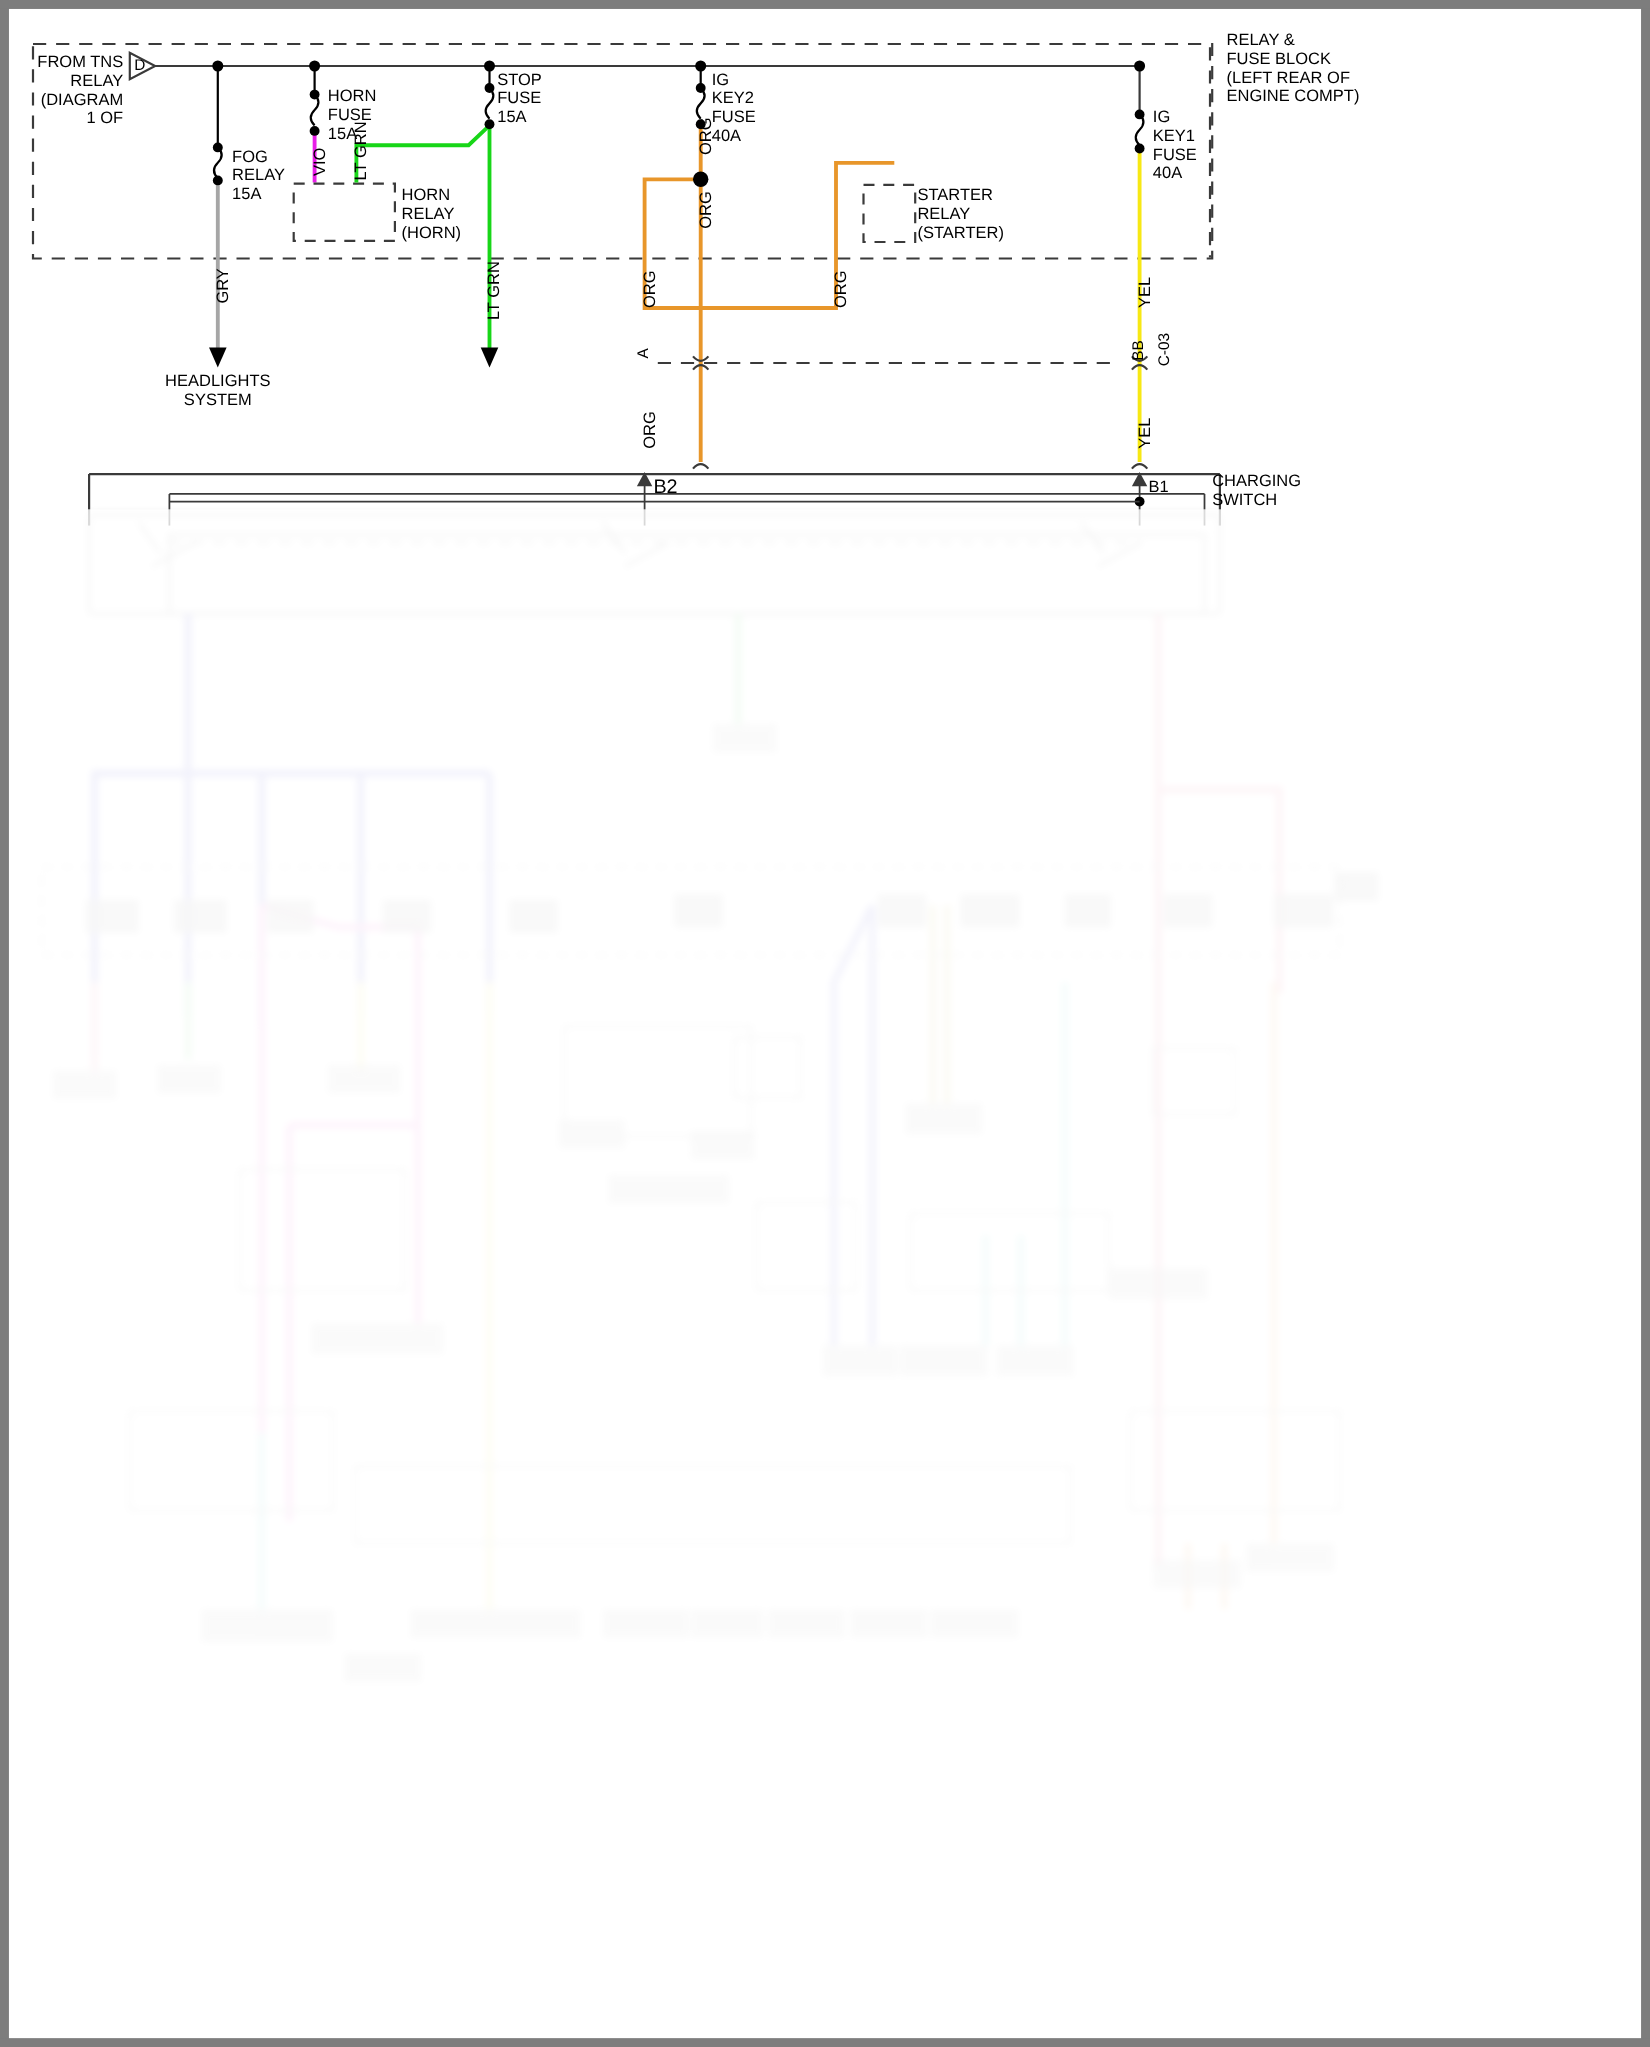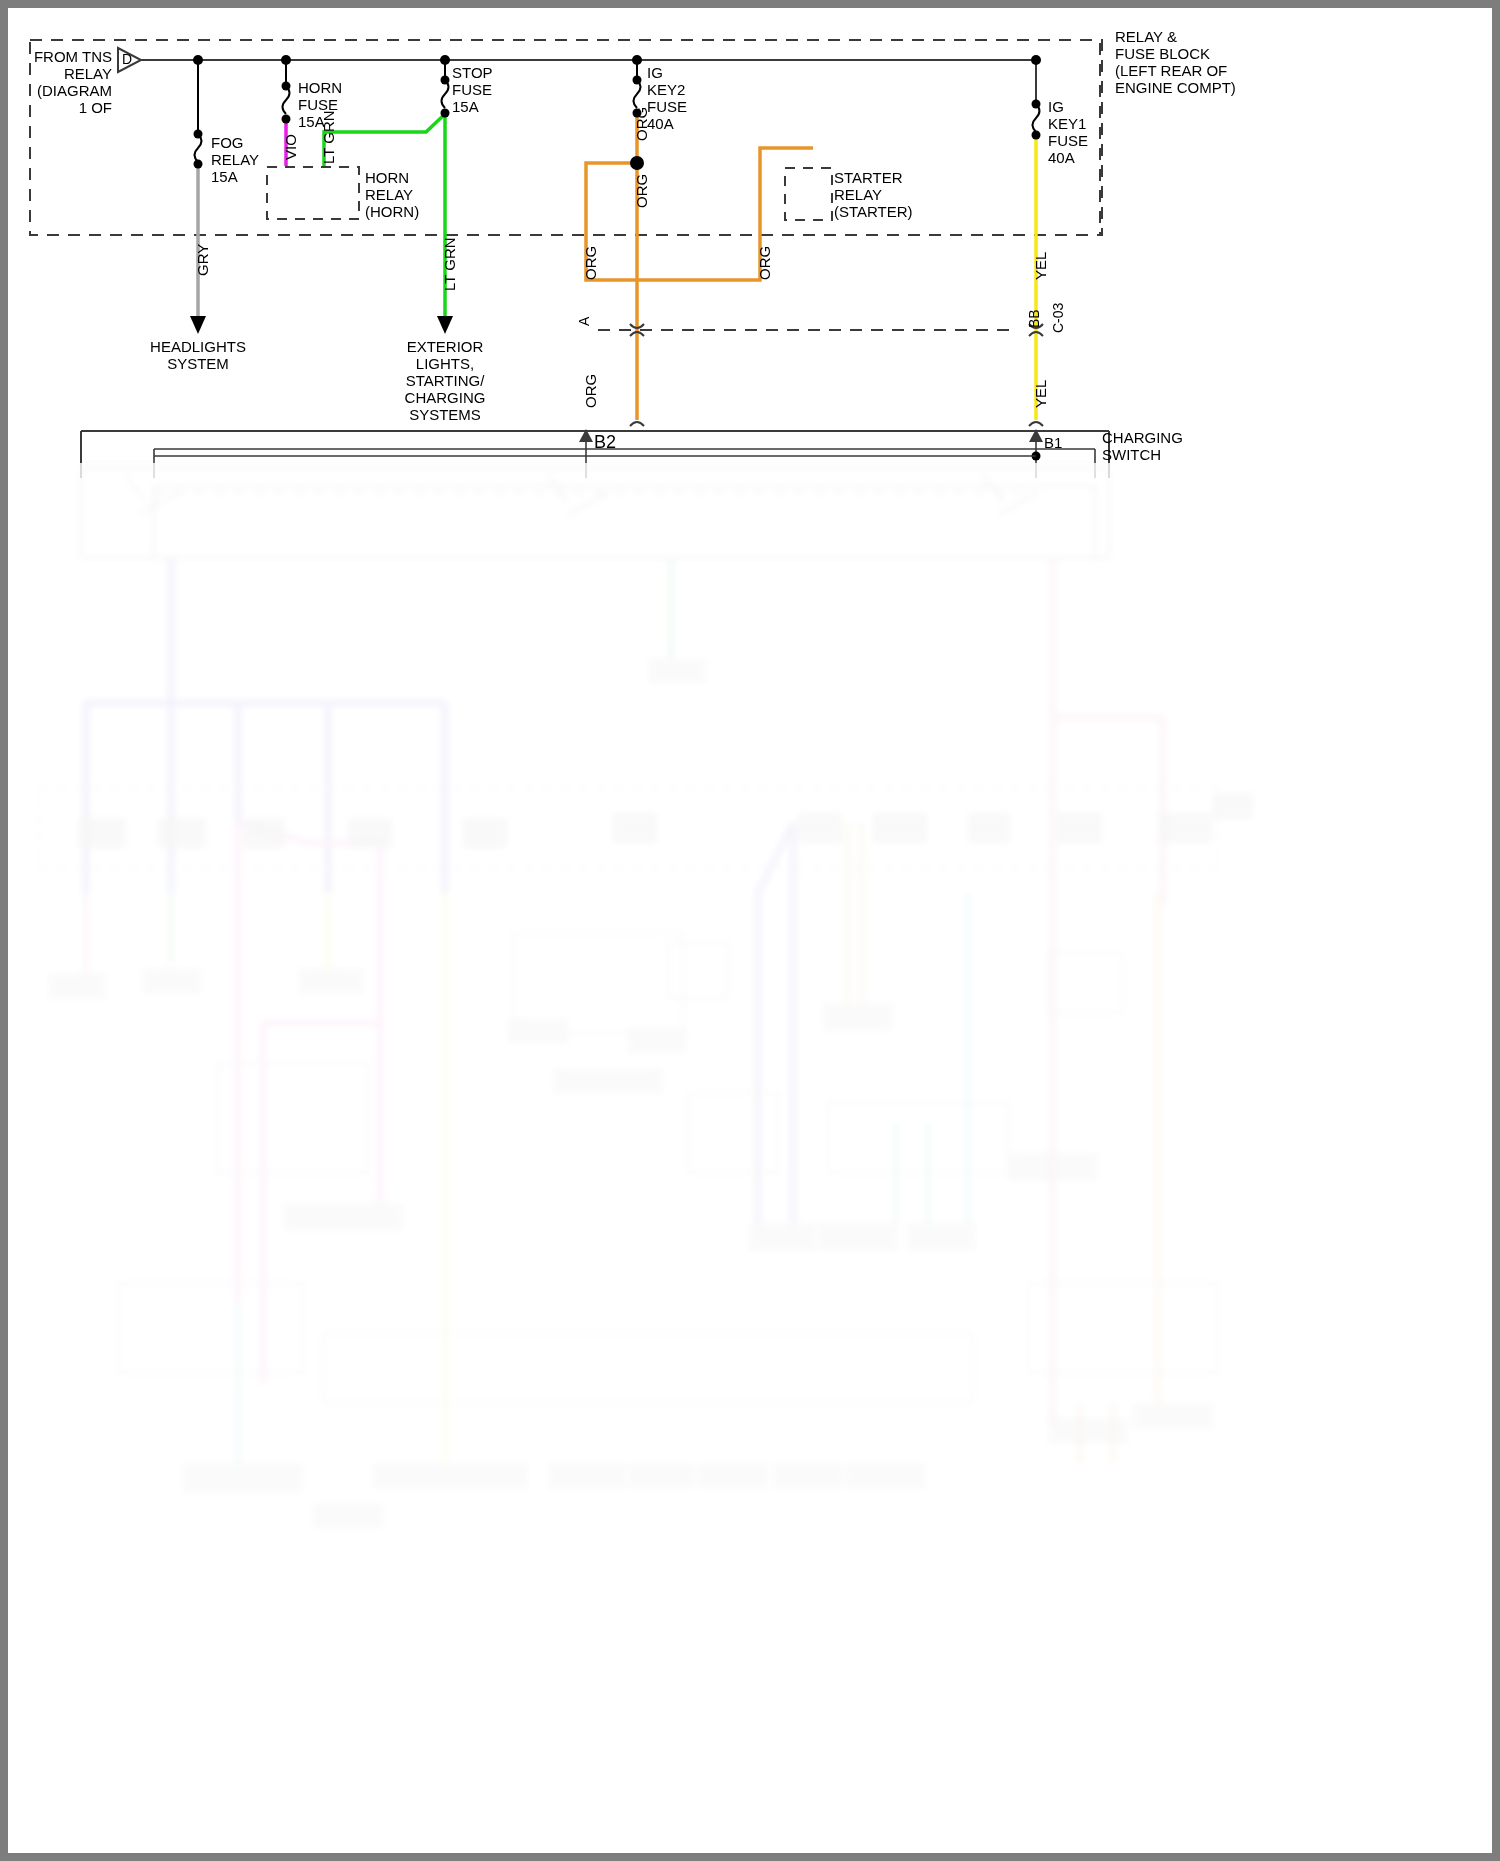--- a/index.html
+++ b/index.html
@@ -169,25 +169,20 @@
 
     <div class="vlbl" style="left:568px;top:318px;font-size:14px;z-index:20">A</div>
     <div class="vlbl" style="left:1018px;top:320px;font-size:14px;z-index:20">BB</div>
     <div class="vlbl" style="left:1042px;top:325px;font-size:14px;z-index:20">C-03</div>
 
     <div class="lbl" style="left:586px;top:426px;font-size:18px;z-index:20">B2</div>
     <div class="lbl" style="left:1036px;top:426px;font-size:15px;z-index:20">B1</div>
 
     <div class="lbl c" style="left:120px;top:330px;width:140px;z-index:20">HEADLIGHTS
 SYSTEM</div>
-    <div class="lbl c" style="left:367px;top:330px;width:140px;z-index:20">EXTERIOR
-LIGHTS,
-STARTING/
-CHARGING
-SYSTEMS</div>
 
     <div id="fade-blur">
       <svg width="1484" height="1390">
         <g stroke-width="2" fill="none" stroke="#9a9a9a">
 
           <rect x="73" y="5" width="1028" height="90" rx="3"></rect>
           <rect x="146" y="23" width="941" height="72"></rect>
           <path d="M146 30 L1028 30" stroke-dasharray="11 9"></path>
 
           <path d="M118 12 L138 40"></path>

